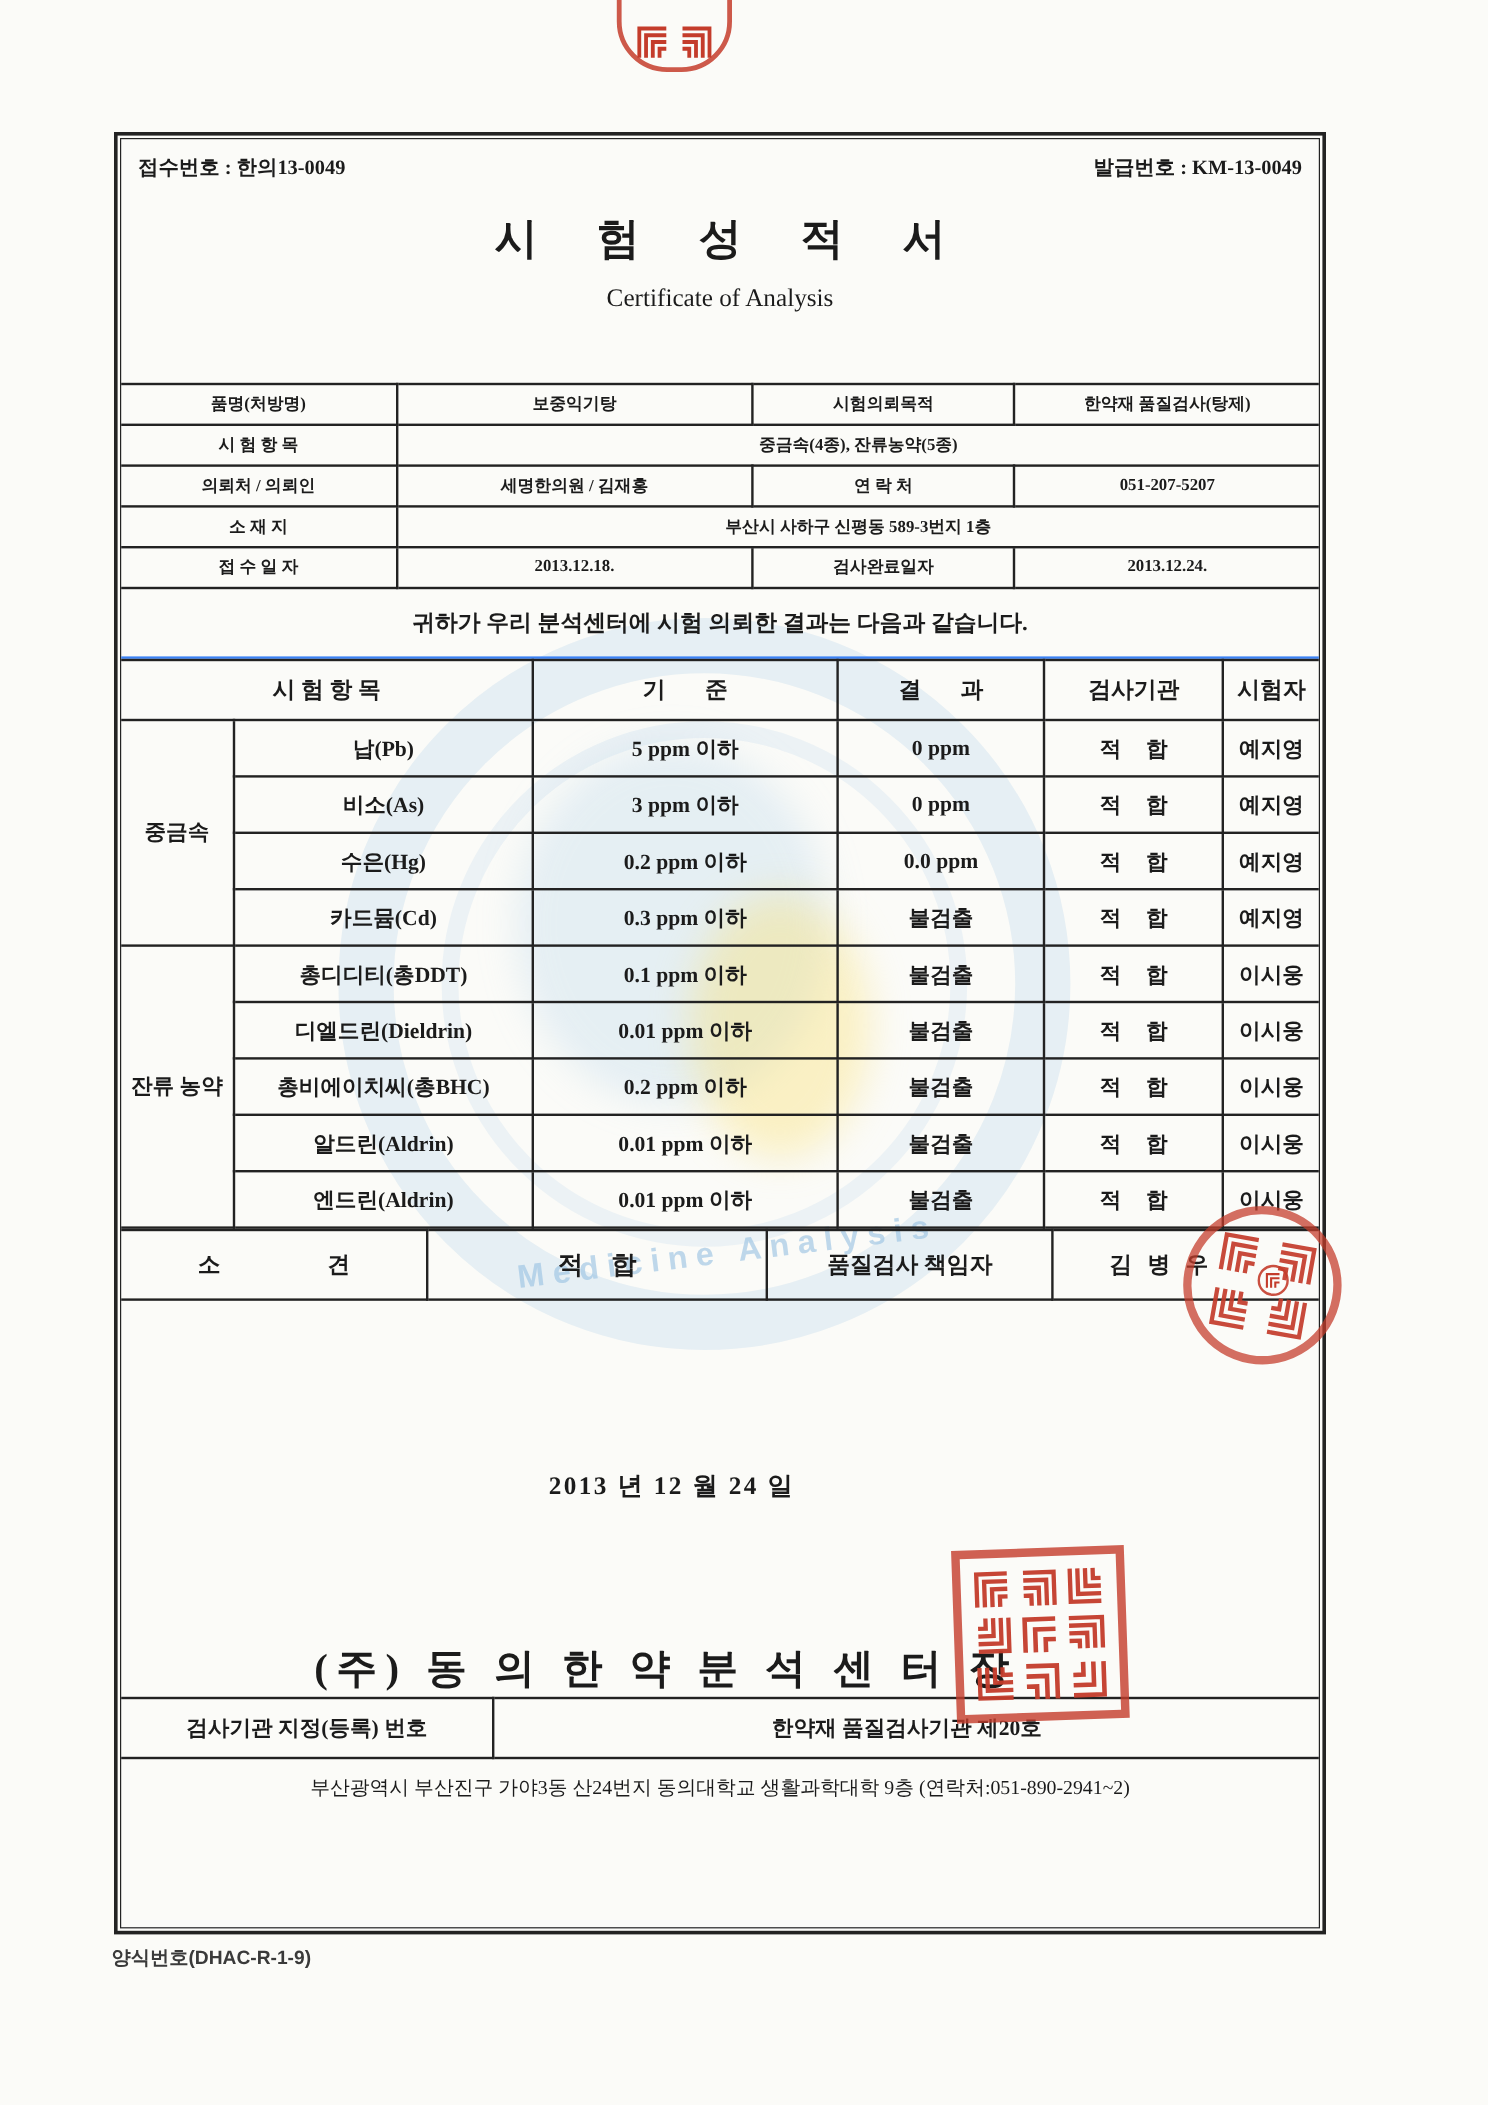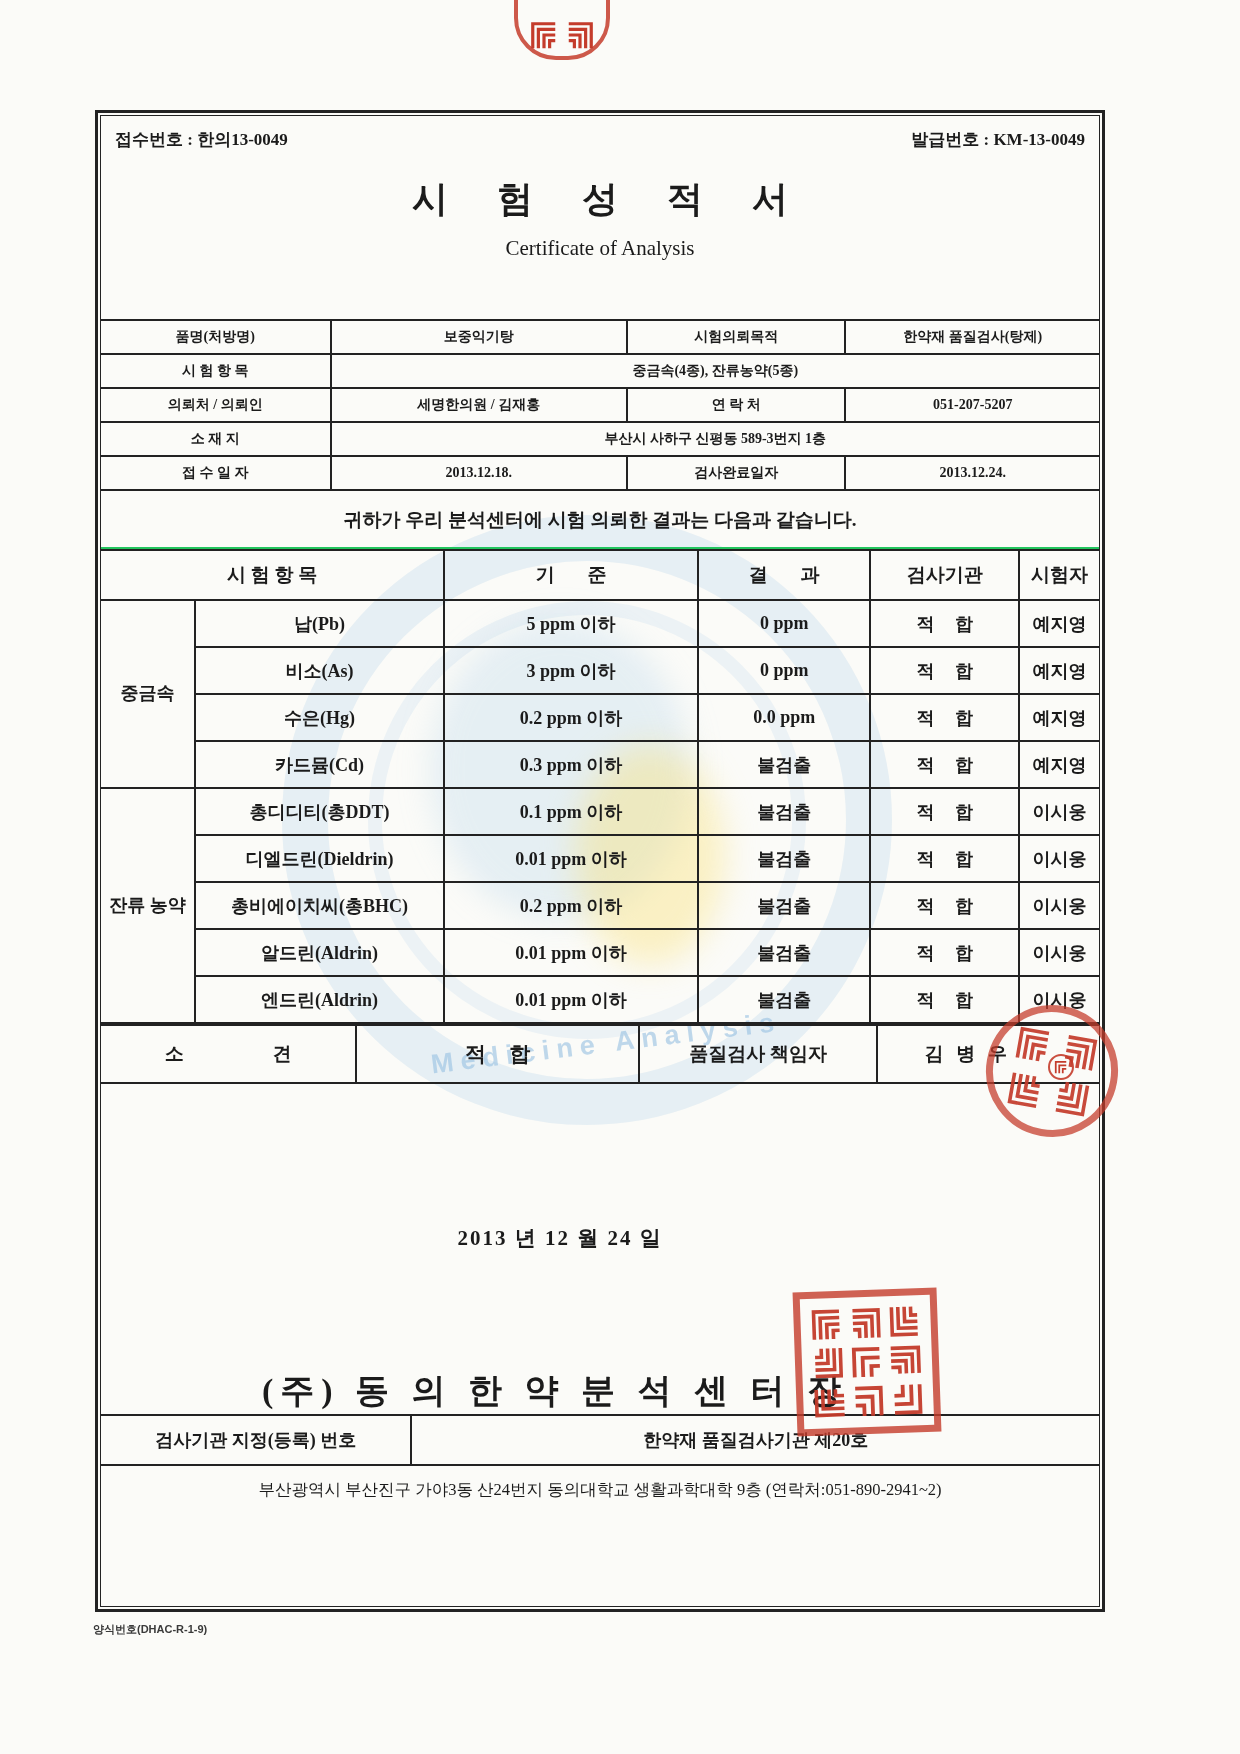--- a/index.html
+++ b/index.html
@@ -36,21 +36,21 @@
 
   table { border-collapse:collapse; width:100%; }
   td { border:2px solid #222; text-align:center; padding:0 6px; background:transparent; }
 
   table.info { margin-top:58px; font-size:14px; font-weight:bold; }
   table.info td { height:34px; }
   table.info td.outer-l { border-left:none; }
   table.info td.outer-r { border-right:none; }
 
   .statement { height:58px; line-height:58px; text-align:center;
-    font-size:19px; font-weight:bold; border-bottom:2px solid #22c55e; }
+    font-size:19px; font-weight:bold; border-bottom:2px solid #3b82f6; }
 
   table.results { font-size:18px; font-weight:bold; }
   table.results td { height:47px; }
   table.results tr.rhead td { height:50px; font-size:19px; }
   td.wide  { word-spacing:28px; }
   td.judge { word-spacing:16px; }
   td.group { line-height:1.55; padding:0 4px; }
 
   table.opinion { font-weight:bold; }
   table.opinion td { height:58px; }
@@ -65,21 +65,21 @@
     letter-spacing:7px; transform:translateX(-45px); }
 
   table.registration { font-size:18px; font-weight:bold; }
   table.registration td { height:50px; }
 
   .footer-note { padding:10px 14px 0; text-align:center; font-size:16.5px;
     font-weight:normal; line-height:28px; }
 
   .form-no { position:absolute; left:93px; top:1622px; z-index:1;
     font-family:"Liberation Sans","DejaVu Sans",sans-serif;
-    font-size:11px; font-weight:bold; color:#3a3a3a; }
+    font-size:16px; font-weight:bold; color:#3a3a3a; }
 
   
   .seal { position:absolute; z-index:3; color:#c43c2b; }
   .seal svg { display:block; }
 
   .seal-top { left:506px; top:0; width:112px; height:62px; overflow:hidden; }
   .seal-top-shape { position:absolute; left:8px; top:-28px; width:96px; height:88px;
     border:4px solid rgba(196,60,43,.85); border-radius:6px 6px 42px 42px;
     display:flex; align-items:flex-end; justify-content:space-around; padding:4px 8px; }
 

